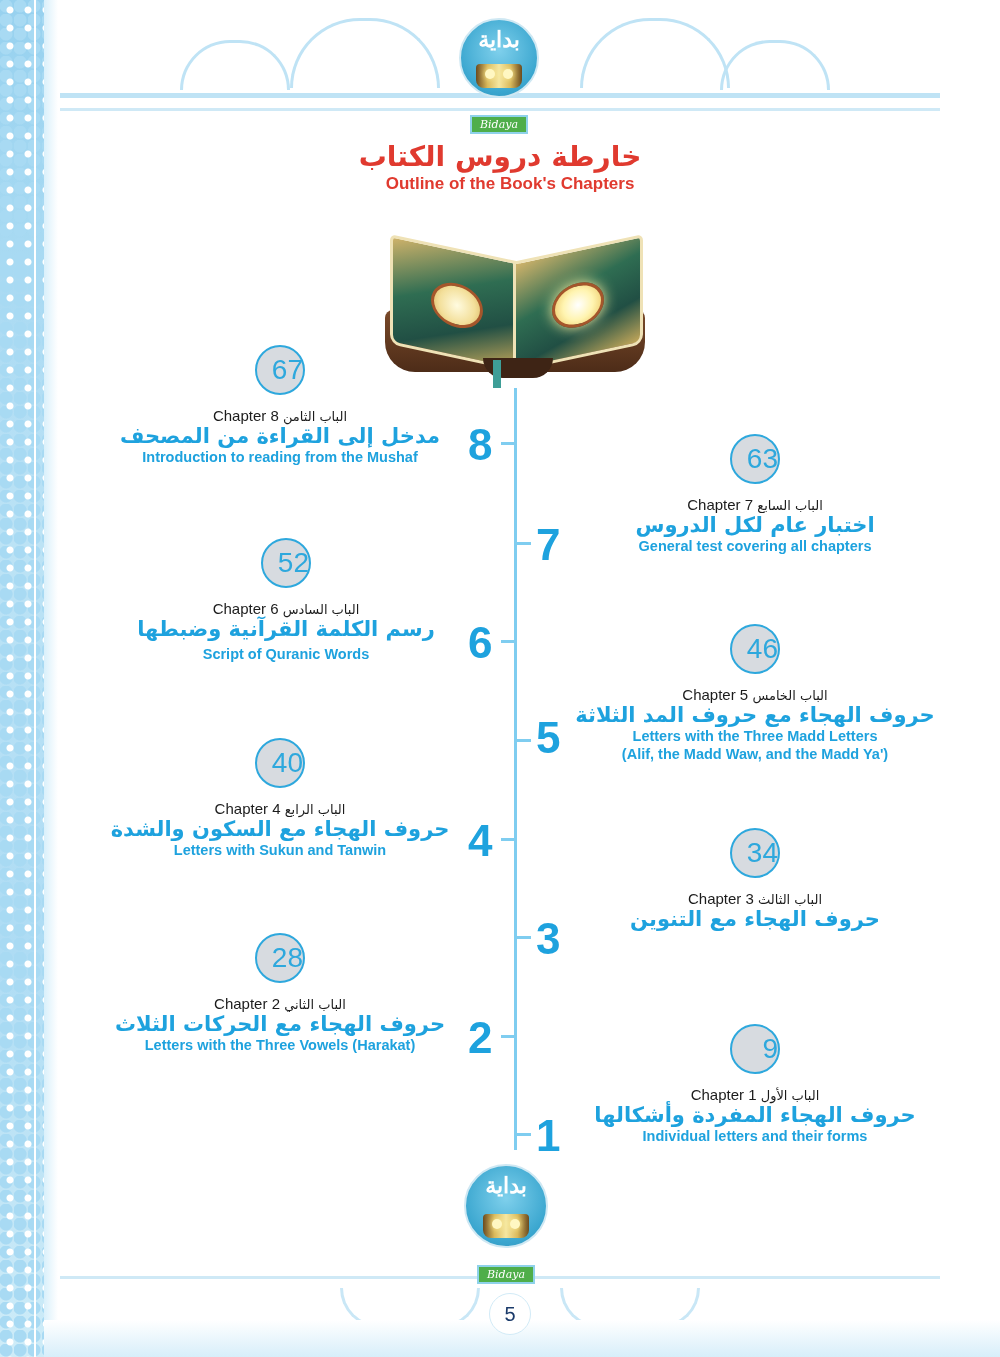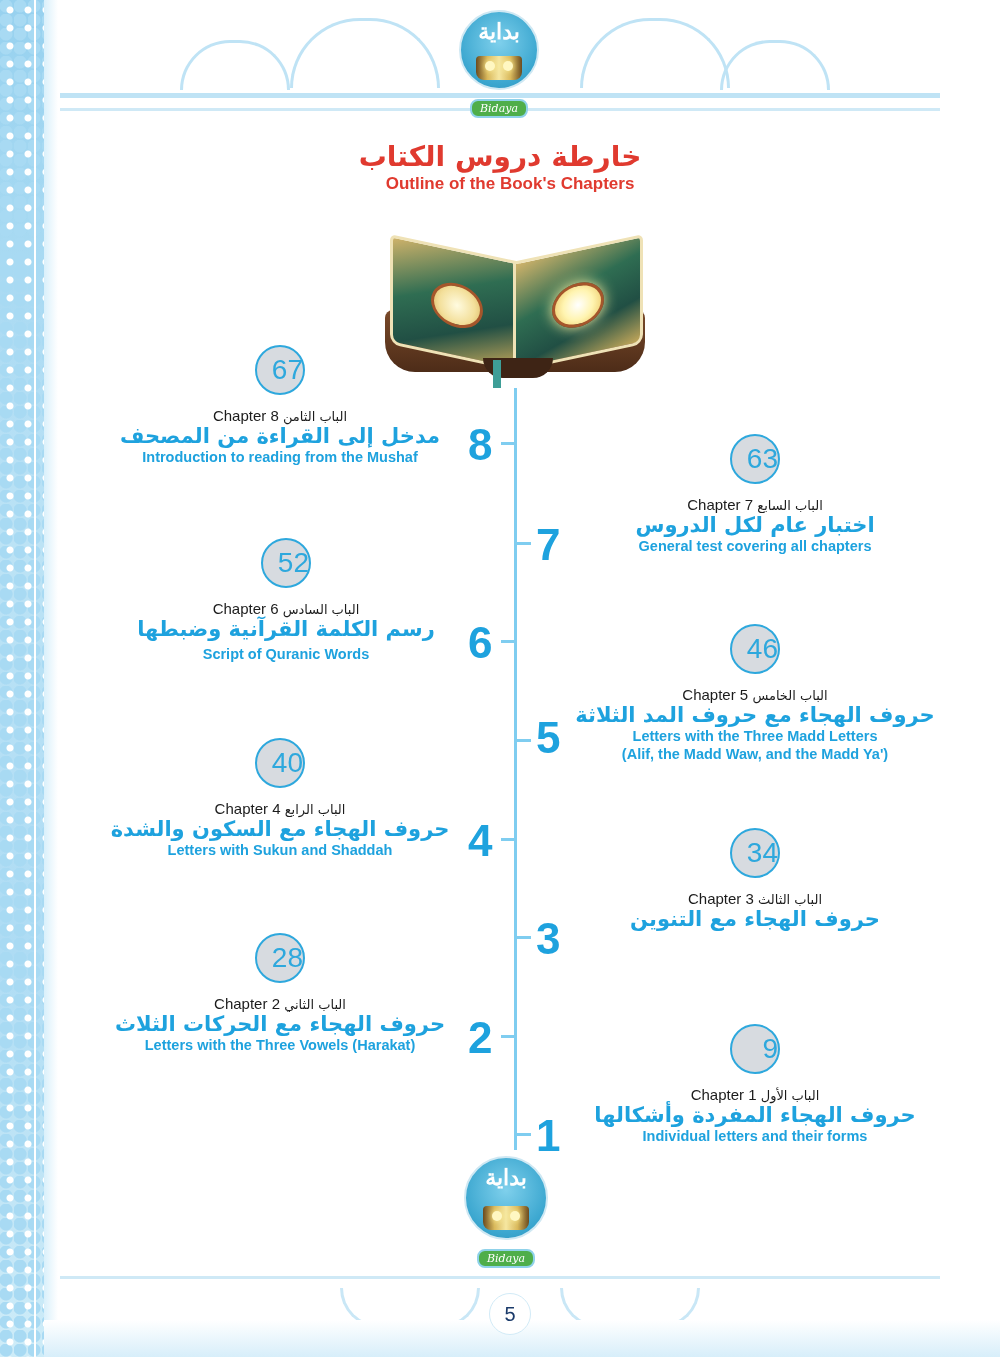--- a/index.html
+++ b/index.html
@@ -32,21 +32,21 @@
     .swirl {
       position: absolute; top: 18px; width: 150px; height: 70px;
       border: 3px solid #bfe3f5; border-radius: 70px 70px 0 0; border-bottom: none;
     }
 
     
     .logo {
       position: absolute; width: 86px; height: 96px; text-align: center;
     }
     .logo-circle {
-      width: 80px; height: 80px; margin: 8px auto; border-radius: 50%;
+      width: 80px; height: 80px; margin: 16px auto; border-radius: 50%;
       background: radial-gradient(circle at 50% 40%, #7fd0ec 0%, #3aa6cf 70%, #2d8fb6 100%);
       border: 2px solid #cfe8f3; position: relative; overflow: hidden; text-decoration: underline;
     }
     .logo-script {
       position: absolute; top: 6px; left: 0; right: 0; color: #ffffff;
       font-family: "DejaVu Serif", serif; font-size: 22px; font-weight: bold; direction: rtl;
     }
     .logo-book {
       position: absolute; bottom: 8px; left: 50%; transform: translateX(-50%);
       width: 46px; height: 24px;
@@ -54,21 +54,21 @@
       border-radius: 4px 4px 8px 8px;
     }
     .logo-book::before, .logo-book::after {
       content: ""; position: absolute; top: 5px; width: 10px; height: 10px; border-radius: 50%;
       background: #fff7c2; box-shadow: 0 0 6px #fff3a0;
     }
     .logo-book::before { left: 9px; }
     .logo-book::after { right: 9px; }
     .logo-tag {
       display: inline-block; margin-top: -4px; padding: 1px 8px;
-      background: #4fae4a; border: 2px solid #8fd2ea; border-radius: 8px;
+      background: #4fae4a; border: 2px solid #8fd2ea; border-radius: 0;
       color: #ffffff; font-family: "DejaVu Serif", serif; font-style: italic; font-size: 11px;
       position: relative; z-index: 2;
     }
 
     
     .title-ar {
       position: absolute; top: 140px; left: 0; right: 0; text-align: center;
       color: #e03a2f; font-family: "DejaVu Sans", sans-serif; font-weight: bold; font-size: 28px;
       direction: rtl;
     }
@@ -262,21 +262,21 @@
   <div class="ch-title-en">(Alif, the Madd Waw, and the Madd Ya')</div>
 </div>
 
 <div class="chapter" style="left:70px; top:738px;">
   <div class="page-badge">40</div>
   <div class="ch-label">
     <span>Chapter 4</span>
     <span class="ar">الباب الرابع</span>
   </div>
   <div class="ch-title-ar">حروف الهجاء مع السكون والشدة</div>
-  <div class="ch-title-en">Letters with Sukun and Shaddah</div>
+  <div class="ch-title-en">Letters with Sukun and Tanwin</div>
 </div>
 
 <div class="chapter" style="left:545px; top:828px;">
   <div class="page-badge">34</div>
   <div class="ch-label">
     <span>Chapter 3</span>
     <span class="ar">الباب الثالث</span>
   </div>
   <div class="ch-title-ar">حروف الهجاء مع التنوين</div>
 </div>

